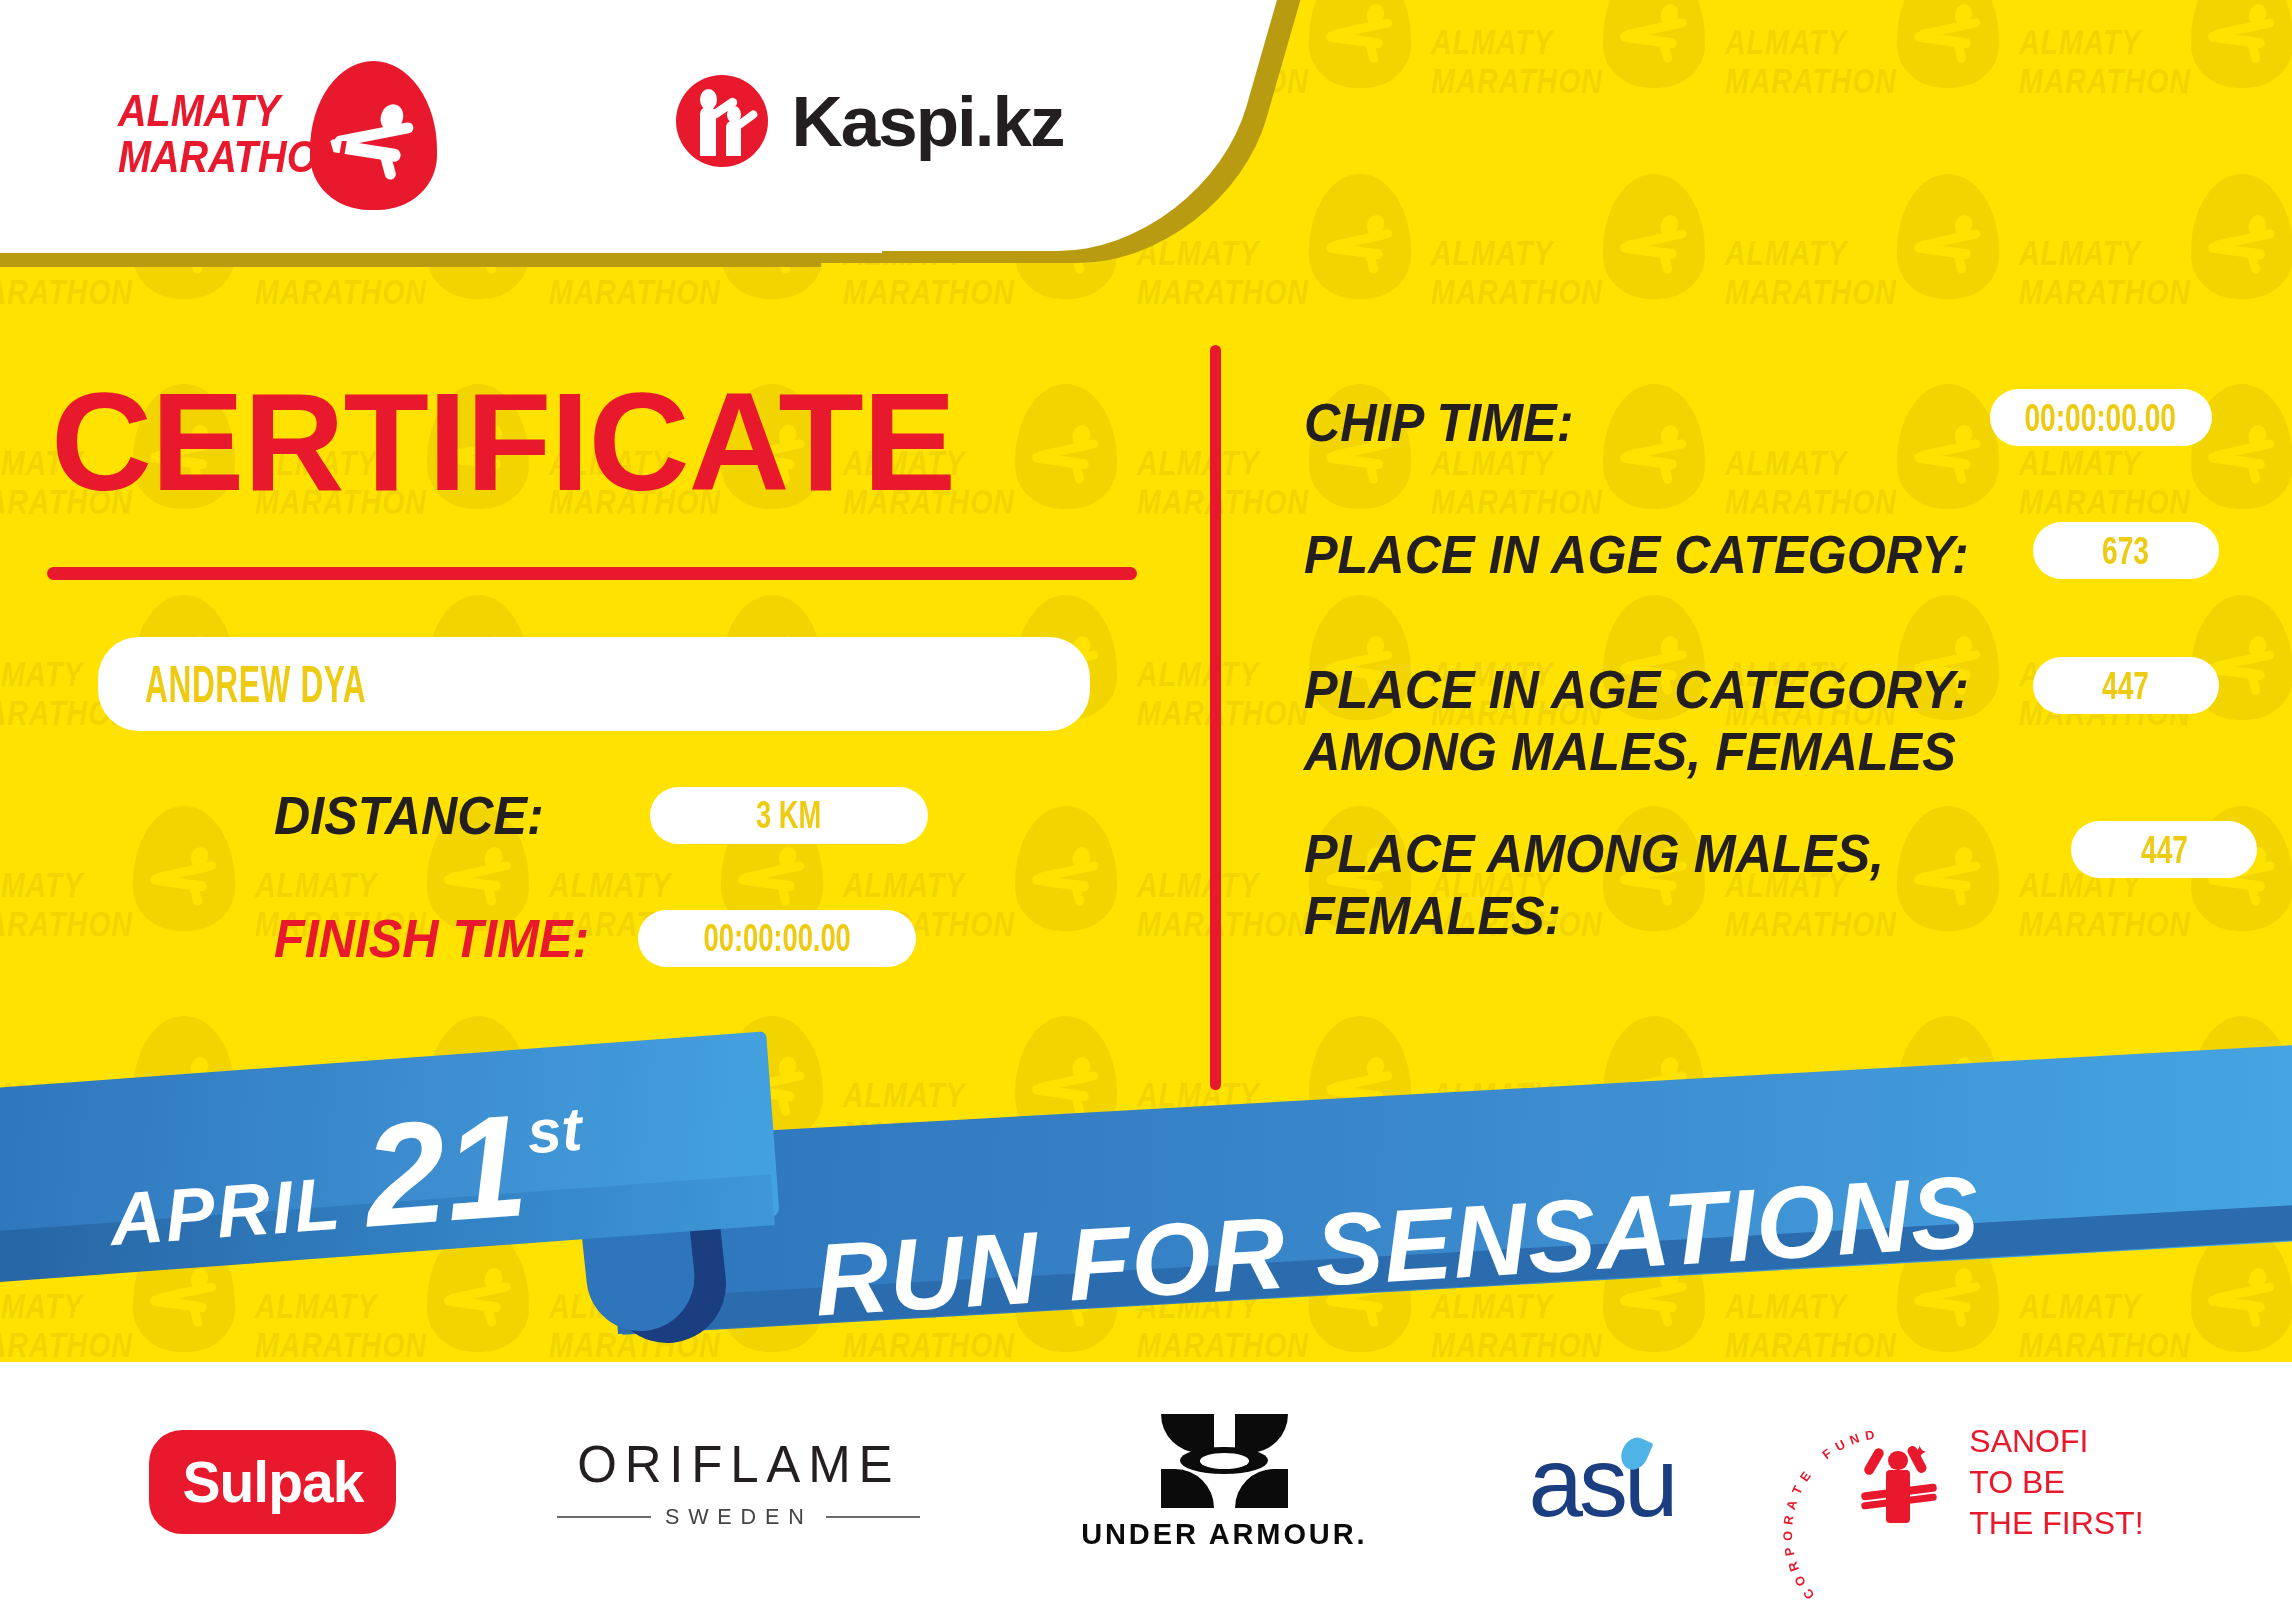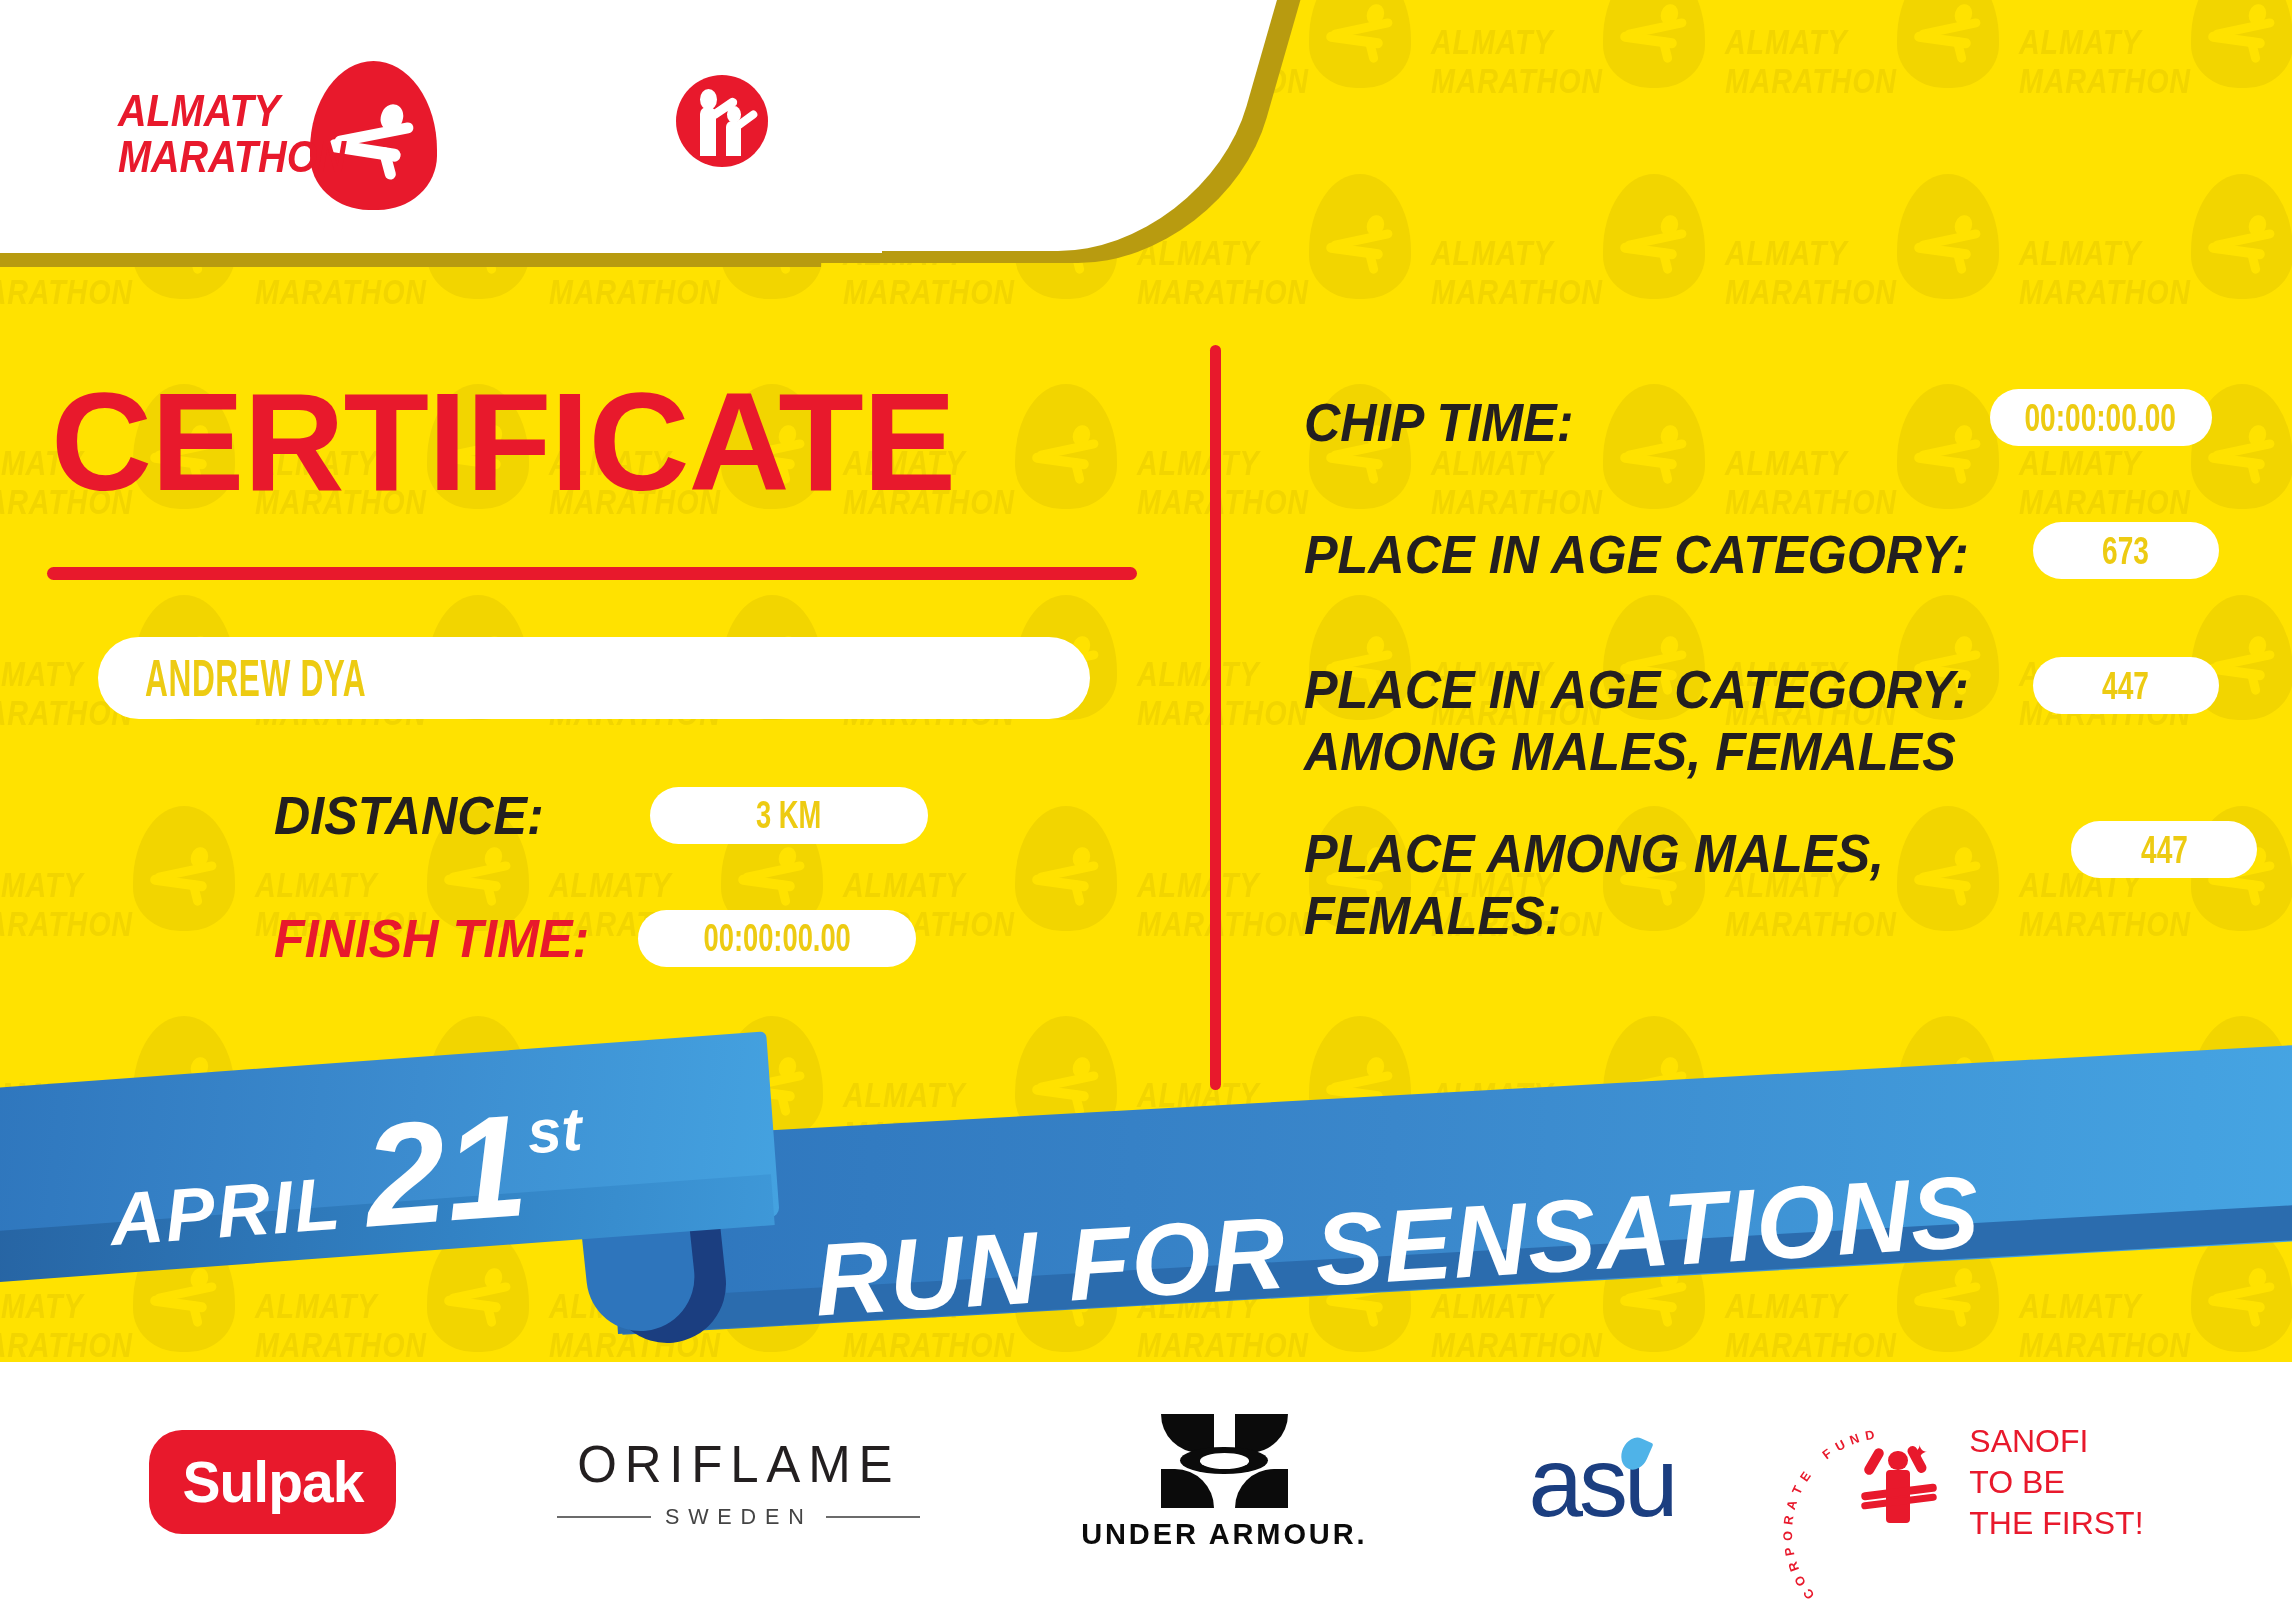--- a/index.html
+++ b/index.html
@@ -118,21 +118,21 @@
   #cert-title{
     position:absolute;left:51px;top:372px;z-index:5;
     color:#E8192C;font-weight:bold;font-size:140px;line-height:140px;
     letter-spacing:-1px;white-space:nowrap;
   }
   #title-rule{
     position:absolute;left:47px;top:567px;width:1090px;height:12.7px;
     background:#E8192C;border-radius:6.9px;z-index:5;
   }
   #name-pill{
-    position:absolute;left:98px;top:637px;width:992px;height:82px;
+    position:absolute;left:98px;top:637px;width:992px;height:94px;
     background:#fff;border-radius:41px;z-index:5;
     display:flex;align-items:center;
   }
   #name-value{
     margin-left:47px;color:#EDCB12;font-weight:bold;font-size:51px;
     letter-spacing:1px;transform:scaleX(.62);transform-origin:left center;
     white-space:nowrap;
   }
 
   .l-row{position:absolute;z-index:5;display:flex;align-items:center;}
@@ -884,20 +884,21 @@
 
   <div id="kaspi-logo">
     <div class="kaspi-circle">
       <div class="kc-big-head"></div>
         <div class="kc-big-body"></div>
         <div class="kc-big-arm"></div>
       <div class="kc-sm-head"></div>
         <div class="kc-sm-body"></div>
         <div class="kc-sm-arm"></div>
     </div>
+    <div class="kaspi-word">Kaspi.kz</div>
   </div>
 
   <div id="cert-title">CERTIFICATE</div>
   <div id="title-rule"></div>
 
   <div id="name-pill">
     <div id="name-value">ANDREW DYA</div>
   </div>
 
   <div class="l-row" id="row-distance">

